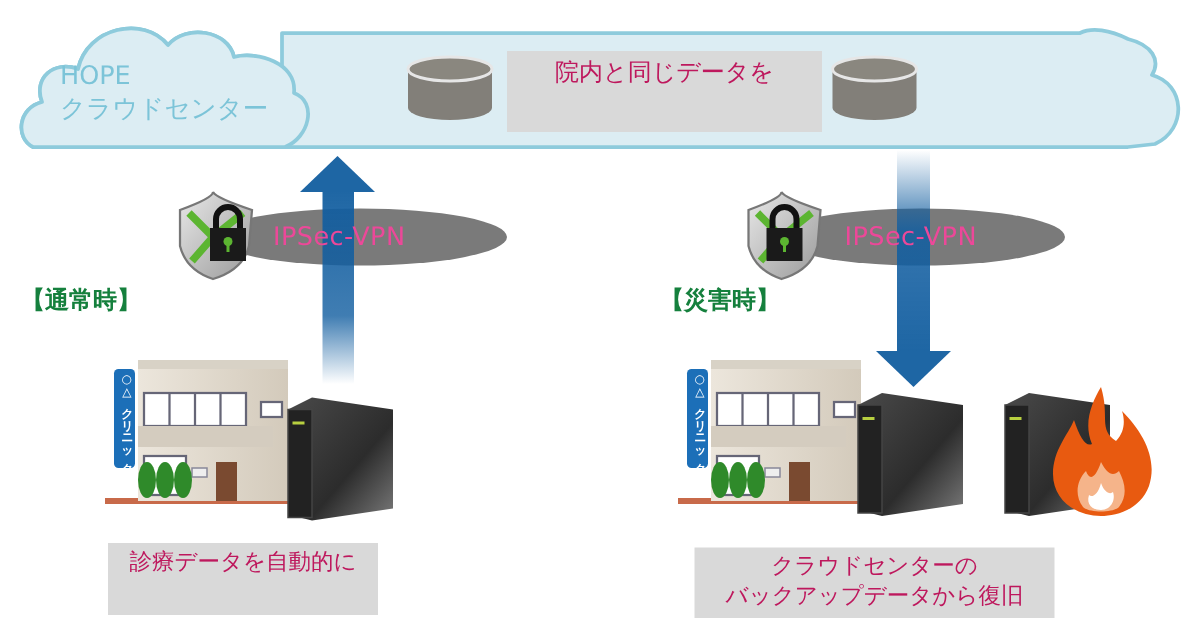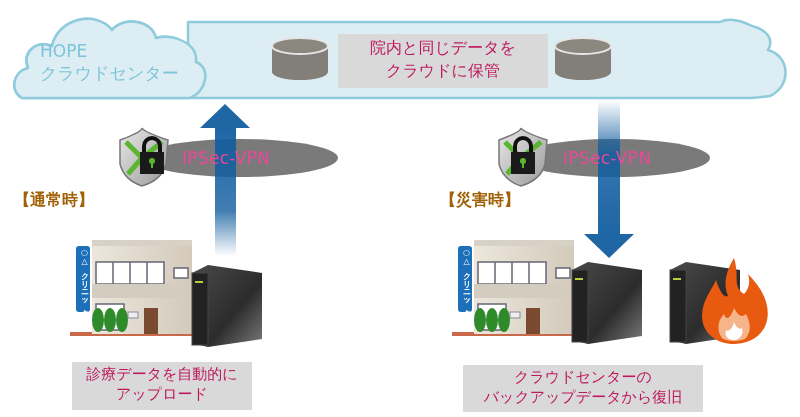--- a/index.html
+++ b/index.html
@@ -5,21 +5,21 @@
     html, body { margin:0; padding:0; background:#ffffff; }
     body { width:800px; height:417px; position:relative; overflow:hidden;
            font-family:"DejaVu Sans", "Liberation Sans", sans-serif; }
     .abs { position:absolute; }
     #bg-svg { position:absolute; left:0; top:0; width:800px; height:417px; }
     .cloud-label { position:absolute; left:40px; top:40px; width:160px; 
                    color:#7cc4d8; font-size:17px; line-height:22px; }
     .caption-box { position:absolute; background:#d9d9d9; color:#be185d; text-align:center;
                    font-size:15px; line-height:20px; }
     .vpn-label { position:absolute; color:#ec4899; font-size:17px; letter-spacing:0.3px; }
-    .section-title { position:absolute; color:#a16207; font-size:16px; font-weight:bold; }
+    .section-title { position:absolute; color:#15803d; font-size:16px; font-weight:bold; }
   </style>
 </head>
 <body>
 
 <svg id="bg-svg" viewBox="0 0 800 417">
   <defs>
     <linearGradient id="arrowUpGrad" x1="0" y1="1" x2="0" y2="0">
       <stop offset="0" stop-color="#125ea0" stop-opacity="0"></stop>
       <stop offset="0.35" stop-color="#125ea0" stop-opacity="0.85"></stop>
       <stop offset="1" stop-color="#125ea0"></stop>
@@ -155,32 +155,30 @@
   </g>
 </svg>
 
 <div class="cloud-label">
   <div>HOPE</div>
   <div>クラウドセンター</div>
 </div>
 
 <div class="caption-box" style="left:338px; top:34px; width:210px; height:52px; padding-top:2px; font-size:16px; line-height:23px;">
   <div>院内と同じデータを</div>
-  <div>クラウドに保管</div>
 </div>
 
 <div class="vpn-label" style="left:182px; top:148px;">IPSec-VPN</div>
 <div class="vpn-label" style="left:563px; top:148px;">IPSec-VPN</div>
 
 <div class="section-title" style="left:14px; top:190px;">【通常時】</div>
 <div class="section-title" style="left:440px; top:190px;">【災害時】</div>
 
 <div class="abs" style="left:77px; top:248px; width:12px; font-size:8px; line-height:9px; color:#fff; text-align:center; writing-mode:vertical-rl; font-weight:bold;">○△クリニック</div>
 <div class="abs" style="left:459px; top:248px; width:12px; font-size:8px; line-height:9px; color:#fff; text-align:center; writing-mode:vertical-rl; font-weight:bold;">○△クリニック</div>
 
 <div class="caption-box" style="left:72px; top:362px; width:180px; height:46px; padding-top:2px;">
   <div>診療データを自動的に</div>
-  <div>アップロード</div>
 </div>
 <div class="caption-box" style="left:463px; top:365px; width:240px; height:45px; padding-top:2px;">
   <div>クラウドセンターの</div>
   <div>バックアップデータから復旧</div>
 </div>
 
 </body></html>

